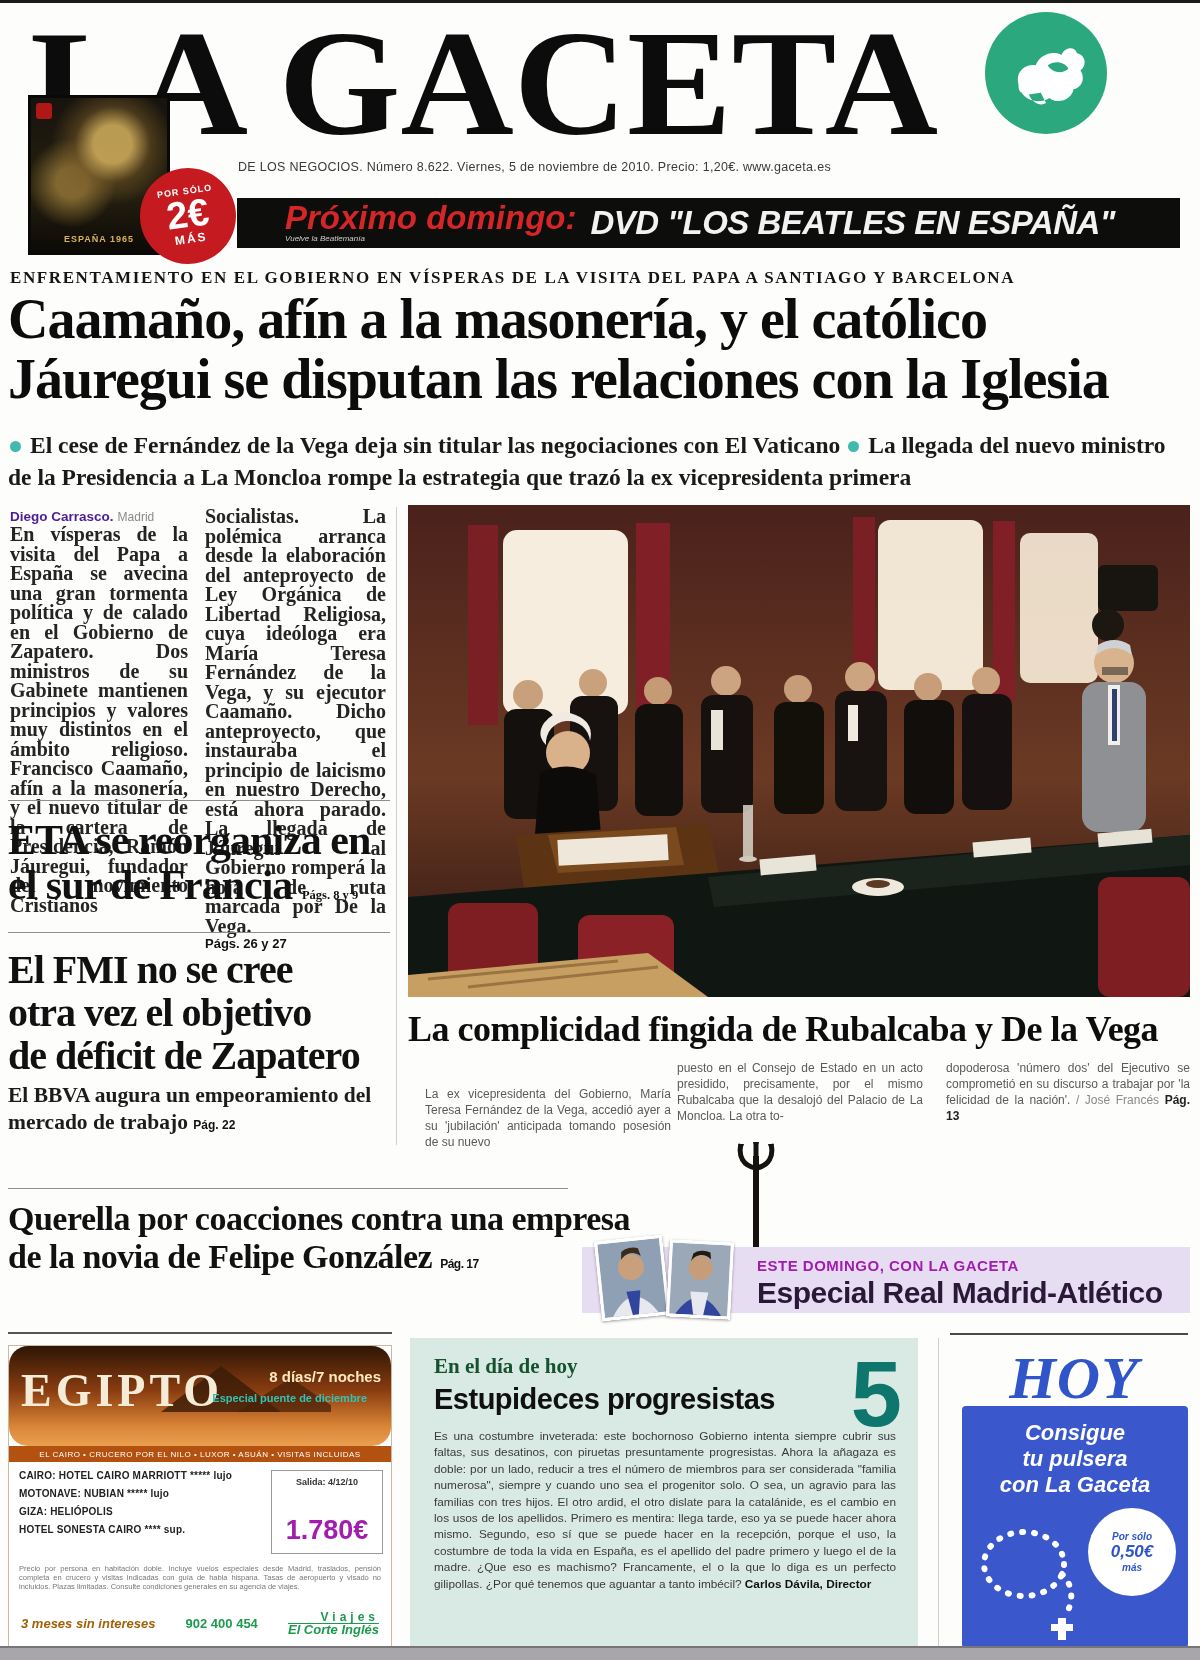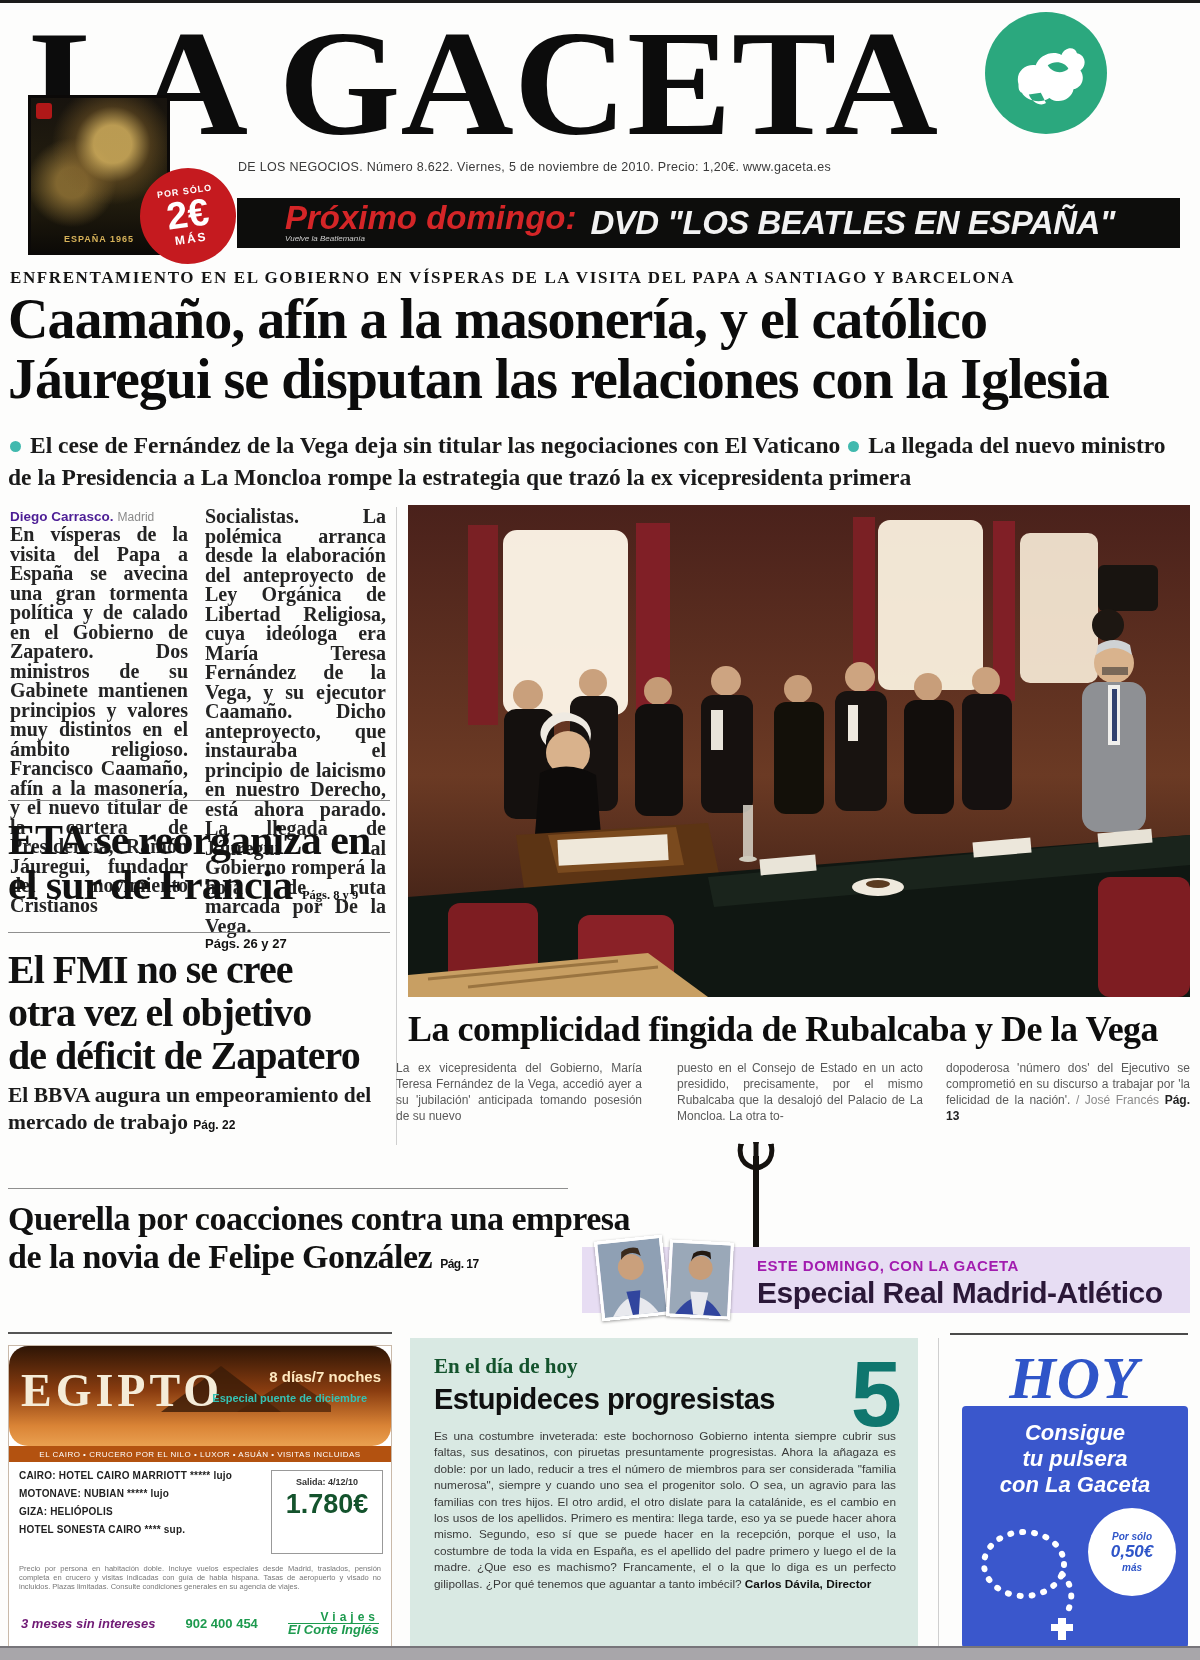--- a/index.html
+++ b/index.html
@@ -72,24 +72,24 @@
   .egypt{left:8px;top:1345px;width:384px;height:303px;border:1px solid #c9b9a9;box-sizing:border-box;background:#fff;}
   .eg-hero{position:relative;height:100px;background:linear-gradient(180deg,#2e1505 0%,#8a3d10 45%,#da8436 80%,#eaa050 100%);overflow:hidden;border-radius:19px;}
   .eg-title{position:absolute;left:12px;top:18px;font-size:46px;font-weight:bold;color:#f5ecd8;letter-spacing:4px;font-family:"Liberation Serif",serif;}
   .eg-dur{position:absolute;right:10px;top:22px;font-family:"Liberation Sans",sans-serif;font-size:15px;font-weight:bold;color:#ffe9c0;}
   .eg-spec{position:absolute;right:24px;top:46px;font-family:"Liberation Sans",sans-serif;font-size:11px;font-weight:bold;color:#35c2b4;}
   .eg-strip{height:16px;background:#b35210;color:#fff;font-family:"Liberation Sans",sans-serif;font-size:8px;display:flex;align-items:center;justify-content:center;letter-spacing:.5px;}
   .eg-list{position:relative;height:100px;padding:8px 10px;box-sizing:border-box;font-family:"Liberation Sans",sans-serif;}
   .eg-line{font-size:10px;font-weight:bold;color:#222;margin-bottom:7px;letter-spacing:.2px;}
   .eg-price{position:absolute;right:8px;top:8px;width:112px;height:84px;border:1px solid #999;box-sizing:border-box;text-align:center;padding-top:6px;}
   .eg-dep{font-size:9px;font-family:"Liberation Sans",sans-serif;color:#333;font-weight:bold;}
-  .eg-amt{font-size:27px;font-weight:bold;color:#14532d;margin-top:2px;font-family:"Liberation Sans",sans-serif;}
+  .eg-amt{font-size:27px;font-weight:bold;color:#a21caf;margin-top:28px;font-family:"Liberation Sans",sans-serif;}
   .eg-fine{padding:2px 10px;font-family:"Liberation Sans",sans-serif;font-size:7.5px;line-height:9px;color:#777;text-align:justify;}
   .eg-logos{position:absolute;left:0;right:0;bottom:4px;height:40px;display:flex;align-items:center;justify-content:space-between;padding:0 12px;font-family:"Liberation Sans",sans-serif;}
-  .eg-inst{color:#701a75;font-size:13px;font-weight:bold;font-style:italic;}
+  .eg-inst{color:#a16207;font-size:13px;font-weight:bold;font-style:italic;}
   .eg-phone{color:#1d9a4e;font-size:13px;font-weight:bold;}
   .eg-agency{color:#1d9a4e;text-align:right;font-weight:bold;line-height:12px;}
   .eg-agency .a1{font-size:12px;letter-spacing:4px;}
   .eg-agency .a2{font-size:13px;font-style:italic;border-top:1px solid #1d9a4e;}
 
   
   .edi{left:410px;top:1338px;width:508px;height:312px;background:#d9e9e3;box-sizing:border-box;padding:16px 20px 0 24px;}
   .edi-eyebrow{font-size:21px;font-weight:bold;color:#14532d;}
   .edi-title{font-family:"Liberation Sans",sans-serif;font-size:29px;font-weight:bold;color:#101010;margin-top:4px;letter-spacing:-.5px;}
   .edi-num{position:absolute;right:16px;top:10px;font-family:"Liberation Sans",sans-serif;font-size:92px;font-weight:bold;color:#0f766e;line-height:92px;}
@@ -259,21 +259,21 @@
       <rect x="40" y="398" width="90" height="94" rx="12" fill="#7e1d22"></rect>
       <rect x="170" y="410" width="96" height="82" rx="12" fill="#8a2127"></rect>
       <rect x="690" y="372" width="92" height="120" rx="12" fill="#7e1d22"></rect>
 
       <path d="M0,470 L240,448 L300,492 L0,492 Z" fill="#c89f63"></path>
       <path d="M20,474 L210,456 M60,482 L250,462" stroke="#9a7440" stroke-width="3"></path>
     </svg>
   </div>
 
   <div class="abs capttl">La complicidad fingida de Rubalcaba y De la Vega</div>
-  <div class="abs capcol" style="left:396px;">La ex vicepresidenta del Gobierno, María Teresa Fernández de la Vega, accedió ayer a su 'jubilación' anticipada tomando posesión de su nuevo</div>
+  <div class="abs capcol" style="left:425px;margin-top:26px;">La ex vicepresidenta del Gobierno, María Teresa Fernández de la Vega, accedió ayer a su 'jubilación' anticipada tomando posesión de su nuevo</div>
   <div class="abs capcol" style="left:677px;">puesto en el Consejo de Estado en un acto presidido, precisamente, por el mismo Rubalcaba que la desalojó del Palacio de La Moncloa. La otra to-</div>
   <div class="abs capcol" style="left:946px;width:244px;">
     <span>dopoderosa 'número dos' del Ejecutivo se comprometió en su discurso a trabajar por 'la felicidad de la nación'.</span>
     <span class="credit">/ José Francés</span>
     <span class="cap-pg">Pág. 13</span>
   </div>
 
   <svg class="abs" style="left:735px;top:1142px;" width="42" height="120" viewBox="0 0 42 120">
     <path d="M21,14 L21,116" stroke="#15120f" stroke-width="6"></path>
     <path d="M6,2 C3,14 8,24 21,26 M36,2 C39,14 34,24 21,26" stroke="#15120f" stroke-width="5" fill="none"></path>

